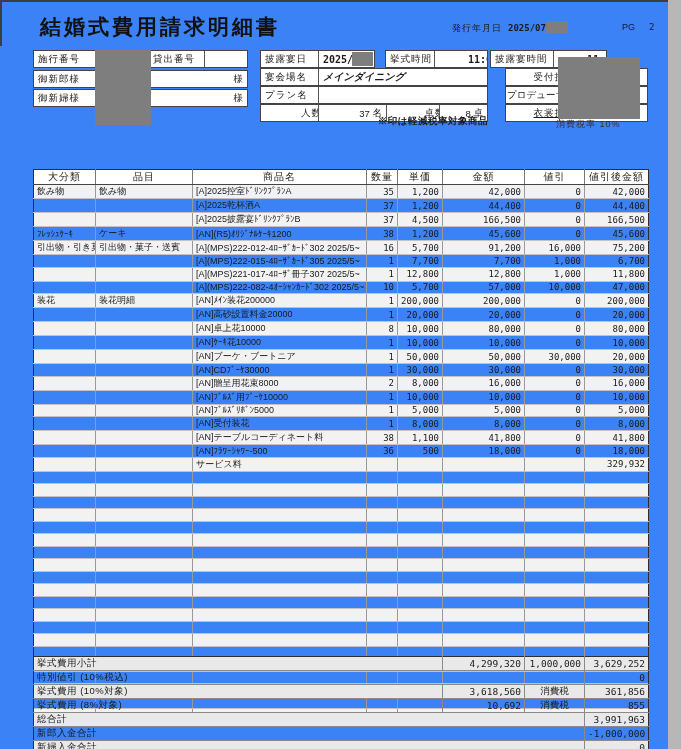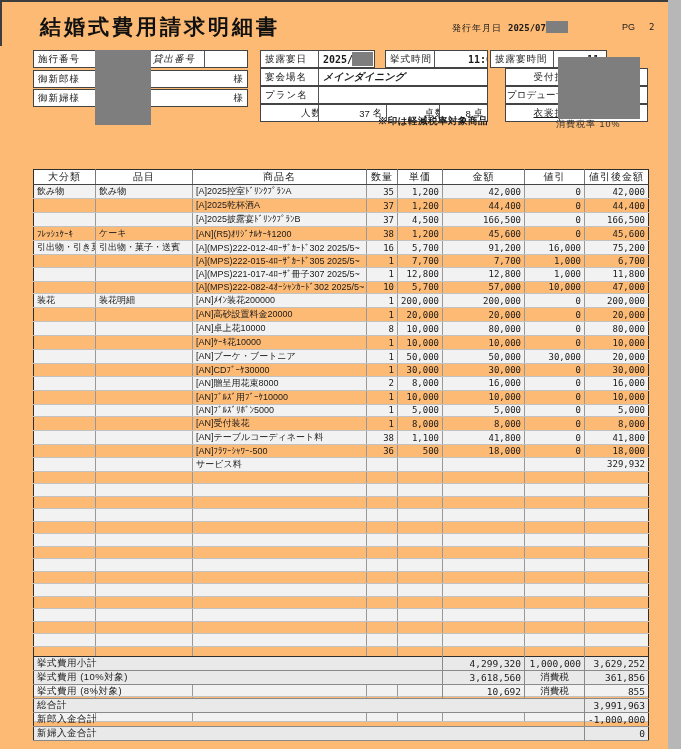--- a/index.html
+++ b/index.html
@@ -1,17 +1,17 @@
 <!DOCTYPE html>
 <html lang="ja"><head>
 <meta charset="utf-8">
 <style>
   * { margin:0; padding:0; box-sizing:border-box; }
   body { background:#e8e8e8; font-family:"Liberation Sans", sans-serif; }
-  .page { position:relative; width:681px; height:749px; background:#fdba74; overflow:hidden;
+  .page { position:relative; width:681px; height:749px; background:#3b82f6; overflow:hidden;
           font-family:"Liberation Sans", sans-serif; color:#1a1a1a; }
 
   
   .scan-top { position:absolute; left:0; top:0; width:668px; height:2px; background:#3d3d3d; }
   .scan-left { position:absolute; left:0; top:0; width:2px; height:46px; background:#3d3d3d; }
   .scan-right-band { position:absolute; right:0; top:0; width:13px; height:749px; background:#b7b7b7; }
 
   .title { position:absolute; left:40px; top:13px; font-family:"Liberation Serif", serif;
            font-size:21px; font-weight:bold; letter-spacing:3px; color:#111; }
 
@@ -76,21 +76,21 @@
     <span class="issue-label">発行年月日</span><span class="issue-date">2025/07/</span>
   </div>
   <div class="redact" style="left:546px; top:21px; width:22px; height:12px;"></div>
   <div class="pg">
     <span>PG</span><span class="pg-num">2</span>
   </div>
 
   <div class="hbox" style="left:33px; top:50px; width:215px; height:18px;">
     <div class="hcell lab" style="width:62px;">施行番号</div>
     <div class="hcell sep" style="width:52px;"></div>
-    <div class="hcell sep lab" style="width:56px;font-style:italic;">貸出番号</div>
+    <div class="hcell sep lab" style="width:56px;">貸出番号</div>
     <div class="hcell sep grow"></div>
   </div>
   <div class="hbox" style="left:33px; top:70px; width:215px; height:18px;">
     <div class="hcell lab" style="width:62px;">御新郎様</div>
     <div class="hcell grow right">様</div>
   </div>
   <div class="hbox" style="left:33px; top:89px; width:215px; height:18px;">
     <div class="hcell lab" style="width:62px;">御新婦様</div>
     <div class="hcell grow right">様</div>
   </div>
@@ -596,20 +596,24 @@
           <col style="width:60px">
           <col style="width:64px">
       </colgroup>
       <tbody id="summary-body">
           <tr class="stripe">
             <td colspan="5" class="slabel">挙式費用小計</td>
             <td class="snum">4,299,320</td>
             <td class="snum">1,000,000</td>
             <td class="snum">3,629,252</td>
           </tr>
+          <tr>
+            <td colspan="7" class="slabel">特別値引 (10%税込)</td>
+            <td class="snum">0</td>
+          </tr>
           <tr class="stripe">
             <td colspan="5" class="slabel">挙式費用 (10%対象)</td>
             <td class="snum">3,618,560</td>
             <td class="snum smid-center">消費税</td>
             <td class="snum">361,856</td>
           </tr>
           <tr>
             <td colspan="5" class="slabel">挙式費用 (8%対象)</td>
             <td class="snum">10,692</td>
             <td class="snum smid-center">消費税</td>

